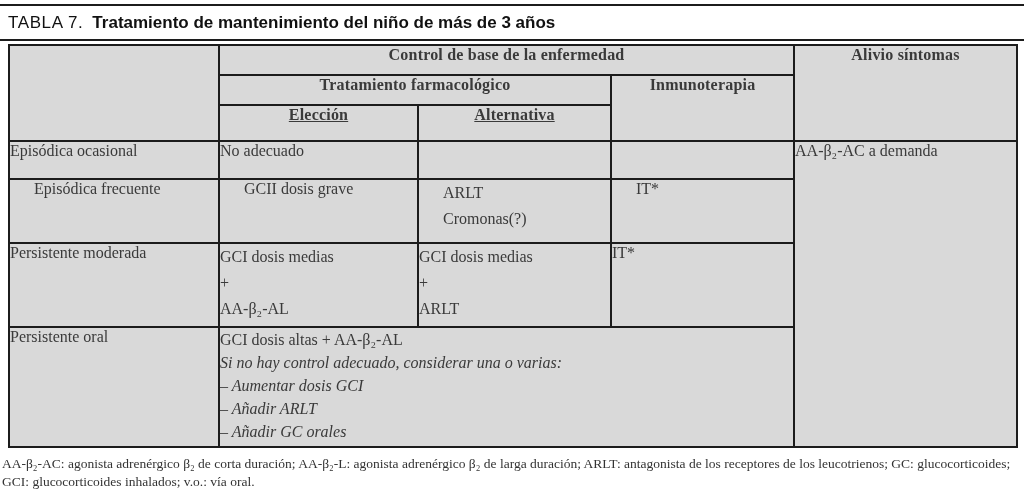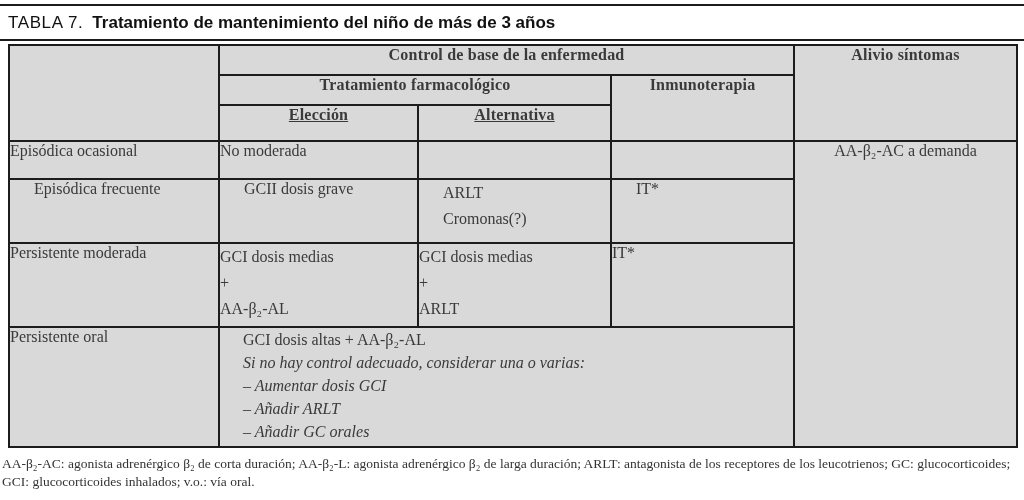--- a/index.html
+++ b/index.html
@@ -52,27 +52,26 @@
   tr.r1 td { height: 36px; }
   tr.r2 td { height: 62px; padding-left: 24px; }
   tr.r3 td { height: 82px; }
   tr.r4 td { height: 118px; }
 
   td.cat { padding: 9px 6px 0 30px; margin-top: 18px; }
   td.val { padding: 9px 6px 0 28px; }
   td.vmid { vertical-align: middle; padding-top: 0; padding-bottom: 2px; }
   .multiline { white-space: pre-line; line-height: 26px; }
   td.alivio {
-    text-align: center;
     vertical-align: middle;
     padding-bottom: 4px;
     margin-left: 12px;
   }
   td.grave-cell { padding: 8px 4px 0 112px; }
-  .grave-inner { line-height: 23px; padding-left: 23px; }
+  .grave-inner { line-height: 23px; }
   .ital { font-style: italic; white-space: pre-line; line-height: 23px; }
 
   .footnotes {
     margin-top: 7px;
     padding: 0 4px 0 2px;
     font-size: 13.5px;
     color: #333;
     line-height: 18px;
   }
   .footnotes .fn1 { margin-bottom: 1px; }
@@ -108,21 +107,21 @@
         <td colspan="2" class="hc">Tratamiento farmacológico</td>
         <td rowspan="2" class="hc">Inmunoterapia</td>
       </tr>
       <tr class="hrowC">
         <td class="hc">Elección</td>
         <td class="hc">Alternativa</td>
       </tr>
 
       <tr class="r1">
         <td class="cat vmid">Episódica ocasional</td>
-        <td class="val vmid">No moderada</td>
+        <td class="val vmid">No adecuado</td>
         <td class="val"></td>
         <td class="val"></td>
         <td rowspan="4" class="alivio">AA-β₂-AC a demanda</td>
       </tr>
 
       <tr class="r2">
         <td class="cat">Episódica frecuente</td>
         <td class="val">GCII dosis grave</td>
         <td class="val multiline">ARLT
 Cromonas(?)</td>

